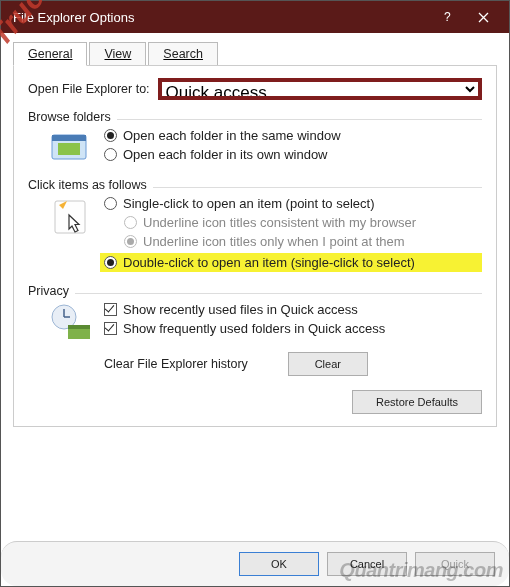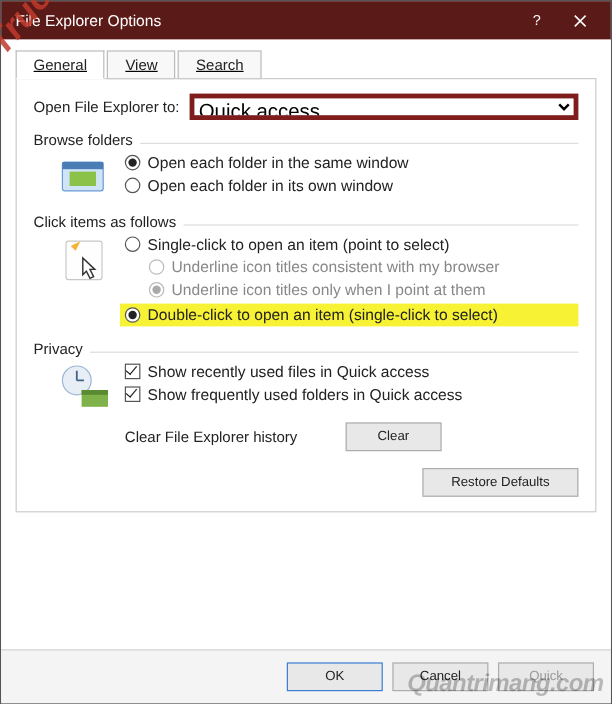--- a/index.html
+++ b/index.html
@@ -141,20 +141,21 @@
   }
   .restore-row {
     display: flex; justify-content: flex-end;
     margin-top: 14px;
   }
   .footer {
     border-top: 1px solid #ccc;
     padding: 10px 14px;
     display: flex; justify-content: flex-end; gap: 8px;
     background: #f4f4f4;
+    border-radius: 16px;
   }
   .footer .btn.primary { border-color: #3a7fd4; }
   .footer .btn.disabled { color: #999; }
   
   .wm1 {
     position: absolute; left: -18px; top: 30px;
     transform: rotate(-50deg);
     color: #c0392b; opacity: 0.85;
     font-size: 30px; font-weight: bold; font-style: italic;
     letter-spacing: 0px;

